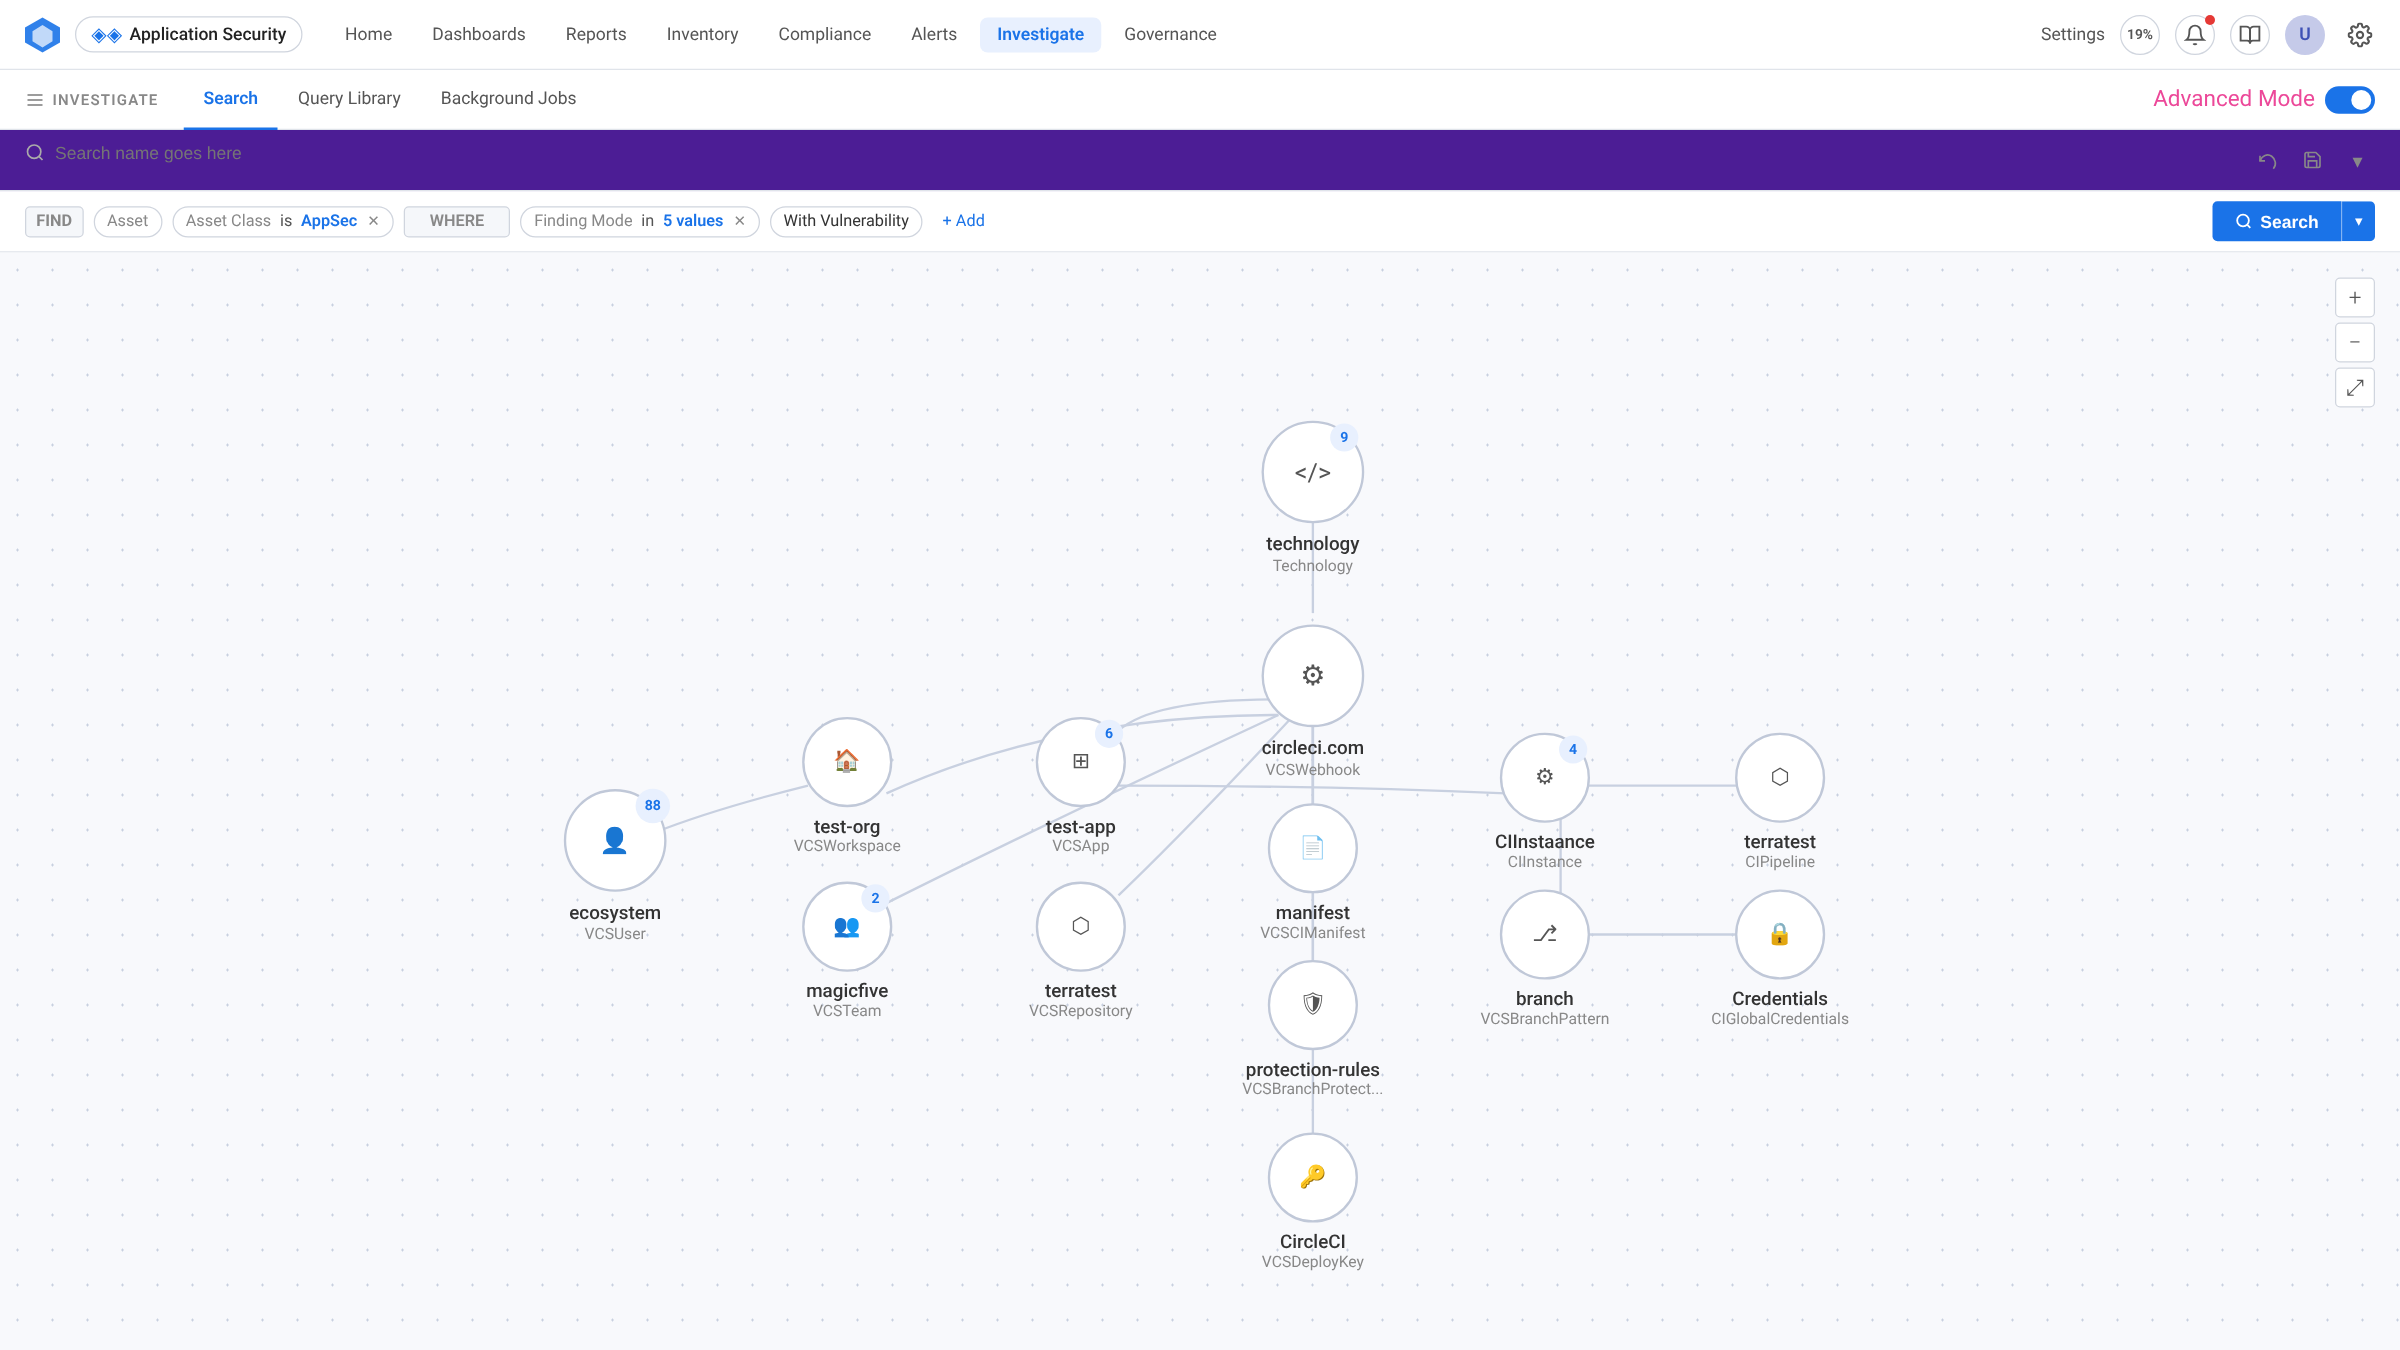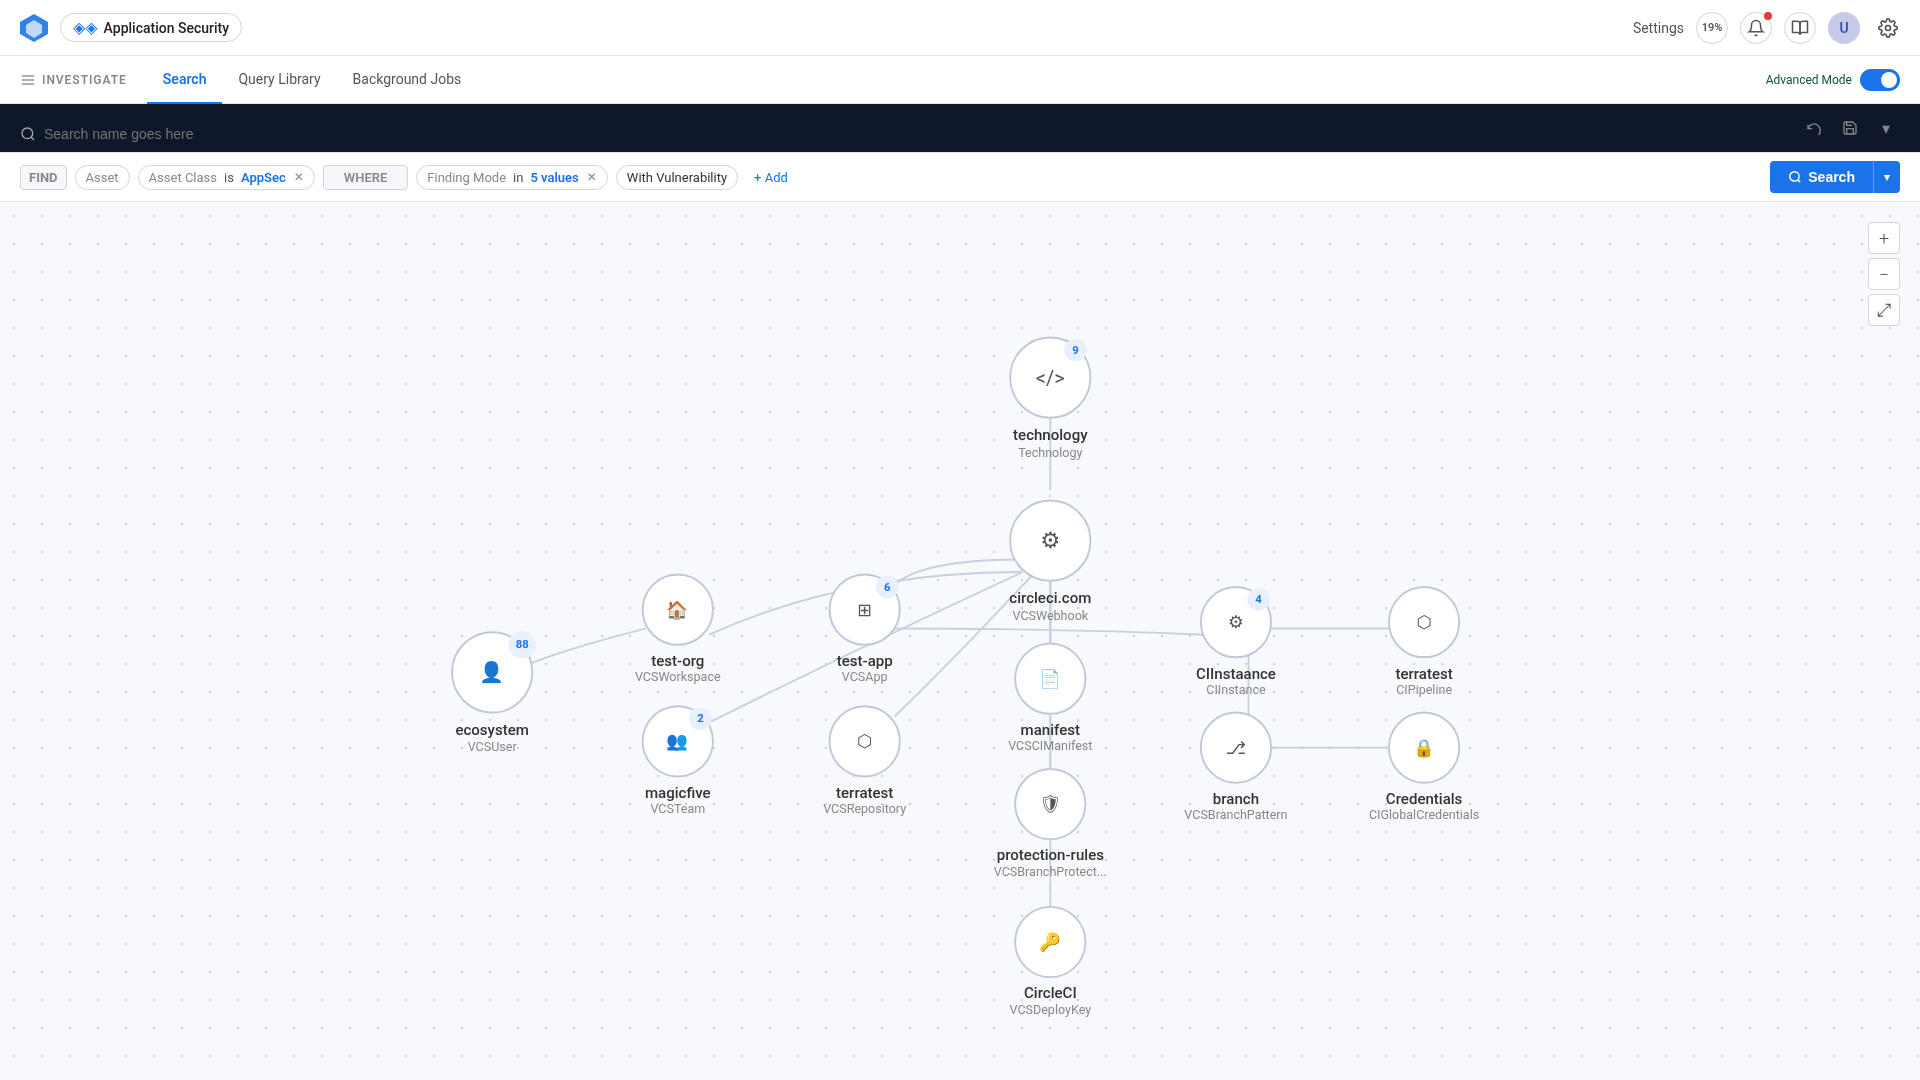--- a/index.html
+++ b/index.html
@@ -47,34 +47,34 @@
       padding: 0 20px; gap: 0;
     }
     .sub-nav-label { font-size: 12px; font-weight: 600; color: #888; letter-spacing: 0.08em; margin-right: 20px; display: flex; align-items: center; gap: 6px; }
     .sub-nav-tab {
       padding: 0 16px; height: 48px; display: flex; align-items: center;
       font-size: 14px; color: #555; cursor: pointer; border-bottom: 2px solid transparent;
       font-weight: 400;
     }
     .sub-nav-tab.active { color: #1a73e8; border-bottom: 2px solid #1a73e8; font-weight: 600; }
     .sub-nav-right { margin-left: auto; display: flex; align-items: center; gap: 8px; font-size: 14px; color: #555; }
-    .toggle-label { font-size: 12px; color: #14532d; }
+    .toggle-label { font-size: 18px; color: #ec4899; }
     .toggle {
       width: 40px; height: 22px; background: #1a73e8; border-radius: 11px;
       position: relative; cursor: pointer; display: inline-block;
     }
     .toggle::after {
       content: ''; position: absolute; right: 3px; top: 3px;
       width: 16px; height: 16px; background: #fff; border-radius: 50%;
     }
 
     
     .search-bar-container {
-      background: #0f172a; border-bottom: 1px solid #e0e4ea;
-      padding: 10px 20px; display: flex; align-items: flex-end; gap: 8px;
+      background: #4c1d95; border-bottom: 1px solid #e0e4ea;
+      padding: 10px 20px; display: flex; align-items: flex-start; gap: 8px;
     }
     .search-name-input {
       flex: 1; font-size: 14px; color: #aaa; border: none; outline: none; background: transparent;
     }
     .search-bar-right { display: flex; align-items: center; gap: 8px; margin-left: auto; }
     .icon-btn-sm {
       width: 28px; height: 28px; display: flex; align-items: center; justify-content: center;
       cursor: pointer; color: #888; border-radius: 4px;
     }
 
@@ -162,20 +162,30 @@
 <nav class="top-nav">
   <div class="nav-logo">
     <svg viewBox="0 0 32 32" fill="none">
       <polygon points="16,2 30,10 30,22 16,30 2,22 2,10" fill="#1a73e8" opacity="0.9"></polygon>
       <polygon points="16,8 24,13 24,21 16,26 8,21 8,13" fill="#fff" opacity="0.7"></polygon>
     </svg>
   </div>
   <div class="nav-app-pill">
     <span style="color:#1a73e8; font-size:16px;">◈◈</span>
     <span>Application Security</span>
+  </div>
+  <div class="nav-links">
+    <a class="nav-link">Home</a>
+    <a class="nav-link">Dashboards</a>
+    <a class="nav-link">Reports</a>
+    <a class="nav-link">Inventory</a>
+    <a class="nav-link">Compliance</a>
+    <a class="nav-link">Alerts</a>
+    <a class="nav-link active">Investigate</a>
+    <a class="nav-link">Governance</a>
   </div>
   <div class="nav-right">
     <span class="settings-link">Settings</span>
     <div class="nav-icon-btn">
       <span style="font-size:11px;font-weight:600;color:#555;">19%</span>
     </div>
     <div class="nav-icon-btn">
       <svg width="18" height="18" viewBox="0 0 24 24" fill="none" stroke="#555" stroke-width="2">
           <path d="M18 8A6 6 0 0 0 6 8c0 7-3 9-3 9h18s-3-2-3-9"></path>
           <path d="M13.73 21a2 2 0 0 1-3.46 0"></path>

